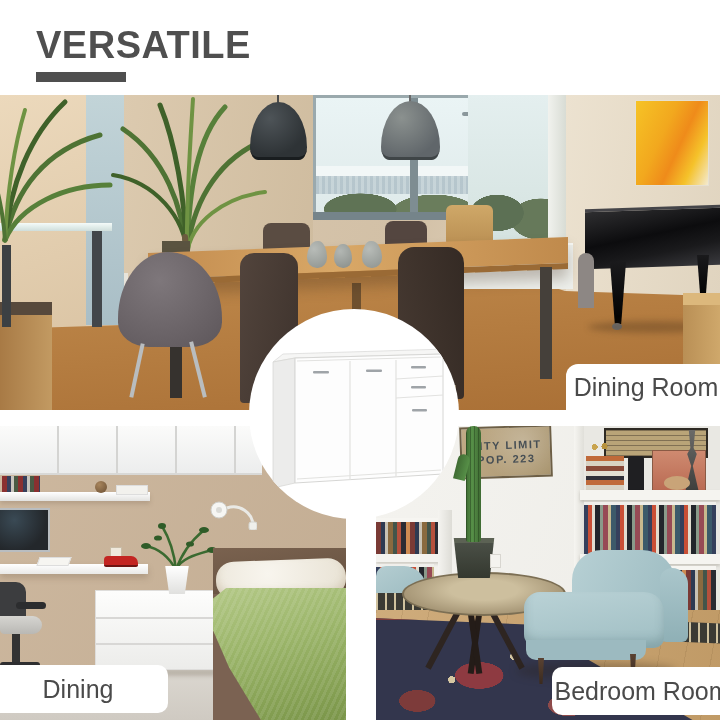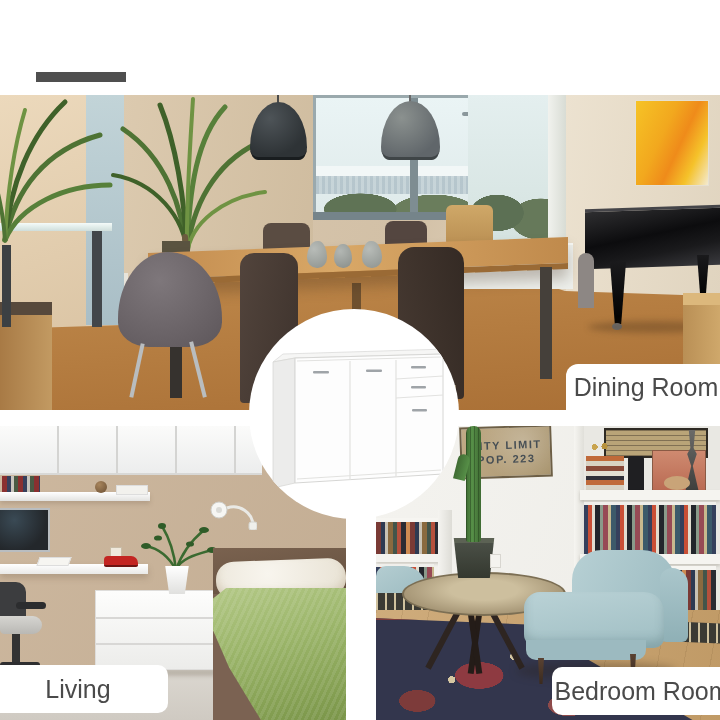--- a/index.html
+++ b/index.html
@@ -21,20 +21,21 @@
   .wood-floor{background:linear-gradient(175deg,#cd9a5e 0%,#c08a4c 45%,#a96f35 100%);}
   .dome{border-radius:50% 50% 14% 14% / 78% 78% 22% 22%;}
   
   .circle{left:249px;top:309px;width:210px;height:210px;border-radius:50%;background:#ffffff;overflow:hidden;}
 </style>
 </head>
 <body>
 
 <div class="canvas">
 
+  <div class="a title">VERSATILE</div>
   <div class="a title-bar"></div>
 
   <section class="photo dining">
     <div class="a" style="left:0;top:0;width:86px;height:234px;background:linear-gradient(160deg,#ecd9bc,#dcc6a6);"></div>
     <div class="a" style="left:86px;top:0;width:38px;height:230px;background:linear-gradient(#c2d4d8,#a9bec6);border-right:4px solid #e8e4da;"></div>
     <div class="a" style="left:124px;top:0;width:189px;height:178px;background:linear-gradient(100deg,#dccaaf,#cfbc9f);"></div>
 
     <div class="a" style="left:313px;top:0;width:252px;height:125px;background:linear-gradient(#eaf4f5,#dfeaea);border:3px solid #9aa9ad;box-sizing:border-box;overflow:hidden;">
       <div class="a" style="left:0;top:68px;width:100%;height:12px;background:#f2f7f7;"></div>
       <div class="a" style="left:0;top:78px;width:100%;height:18px;background:repeating-linear-gradient(90deg,#aebfc7 0 3px,#c2d0d5 3px 6px);opacity:.85;"></div>
@@ -170,21 +171,21 @@
       <circle cx="14" cy="14" r="3" fill="#dadad6"></circle>
       <rect x="44" y="26" width="8" height="8" rx="2" fill="#efefeb" stroke="#d5d5d0"></rect>
     </svg>
 
     <div class="a" style="left:213px;top:122px;width:133px;height:46px;background:linear-gradient(170deg,#7a624f,#64503f);"></div>
     <div class="a" style="left:213px;top:168px;width:133px;height:126px;background:#7b6252;"></div>
     <div class="a" style="left:216px;top:134px;width:130px;height:38px;background:radial-gradient(circle at 40% 35%,#f8f5ee,#e8e2d4);border-radius:18px;transform:rotate(-2deg);box-shadow:inset 0 -6px 8px rgba(180,160,130,.4);"></div>
     <div class="a" style="left:213px;top:162px;width:133px;height:132px;background:repeating-linear-gradient(115deg,rgba(255,255,255,.09) 0 3px,rgba(0,0,0,0) 3px 6px),linear-gradient(165deg,#b3c886 0%,#9cb66b 40%,#88a356 75%,#7a9549 100%);clip-path:polygon(10% 0,100% 0,100% 100%,36% 100%,12% 60%,0 32%,0 8%);"></div>
 
     <div class="a room-label" style="left:-12px;top:239px;width:180px;height:48px;border-radius:10px;">
-      <span>Living</span>
+      <span>Dining</span>
     </div>
   </section>
 
   <section class="photo" style="left:376px;top:426px;width:344px;height:294px;background:linear-gradient(110deg,#f4f3ef,#edecE7);">
 
     <div class="a spines1" style="left:0;top:92px;width:62px;height:38px;"></div>
     <div class="a" style="left:0;top:128px;width:70px;height:8px;background:#f4f3ef;box-shadow:0 2px 3px rgba(100,90,70,.25);"></div>
     <div class="a spines2" style="left:0;top:138px;width:58px;height:44px;"></div>
     <div class="a" style="left:62px;top:84px;width:14px;height:110px;background:linear-gradient(90deg,#f5f4f0,#dddcd6);"></div>
     <div class="a" style="left:0;top:140px;width:50px;height:52px;background:linear-gradient(150deg,#b4cdd1,#93b4ba);border-radius:10px 22px 8px 8px;"></div>

